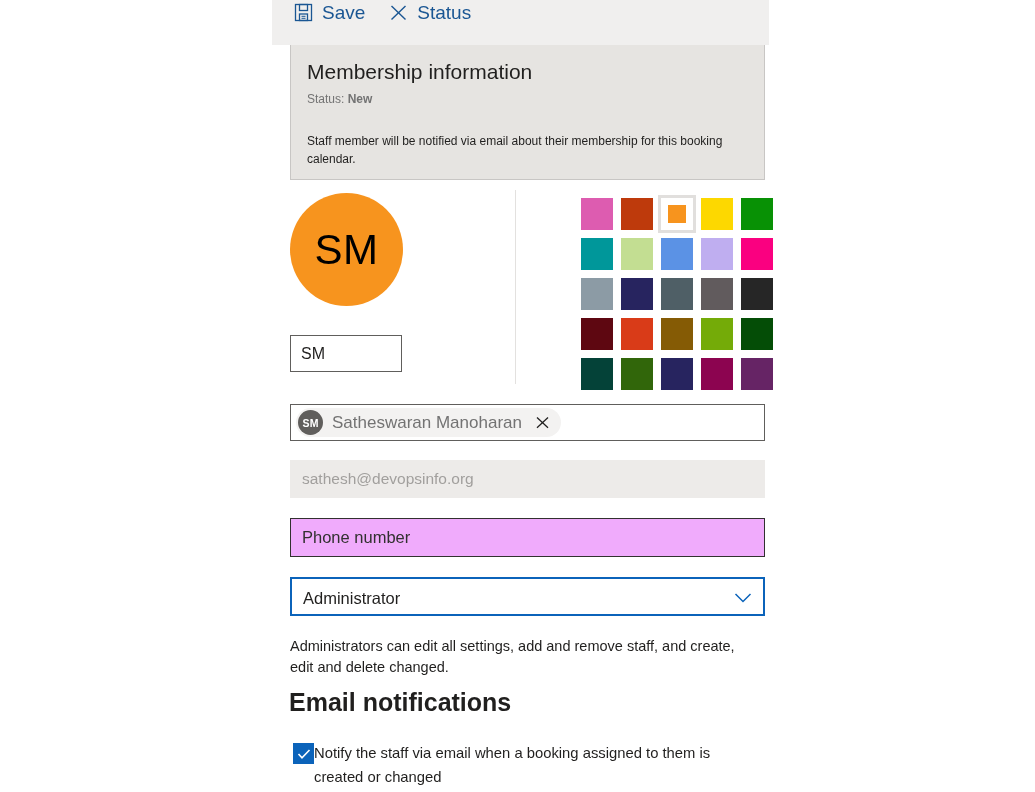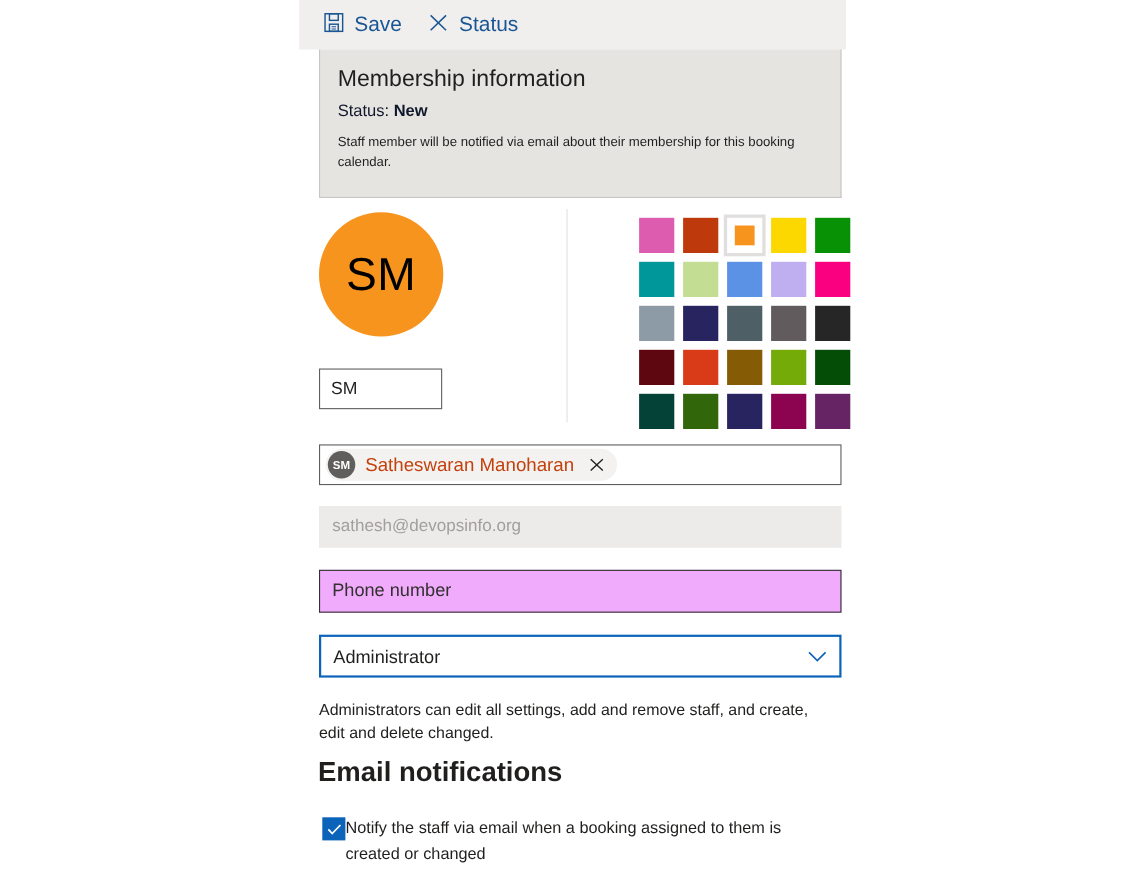--- a/index.html
+++ b/index.html
@@ -25,21 +25,21 @@
     width: 497px;
     height: 45px;
     background: #f0efee;
     display: flex;
     align-items: center;
     box-sizing: border-box;
     padding-left: 10px;
   }
   .tb-btn {
     display: flex;
-    align-items: center;
+    align-items: flex-start;
     gap: 9px;
     height: 40px;
     padding: 0 12px;
     cursor: pointer;
     color: #1a5693;
     user-select: none;
   }
   .tb-label {
     font-size: 19px;
     color: #1a5693;
@@ -63,23 +63,23 @@
     padding: 14px 16px 16px 16px;
   }
   .membership-title {
     font-size: 21px;
     font-weight: 400;
     color: #201f1e;
     margin: 0 0 8px 0;
     line-height: 1.2;
   }
   .membership-status {
-    font-size: 15px;
-    color: #0f172a;
-    margin: 0 0 12px 0;
+    font-size: 12px;
+    color: #737373;
+    margin: 0 0 27px 0;
   }
   .membership-status b { font-weight: 700; }
   .membership-desc {
     font-size: 12px;
     color: #201f1e;
     line-height: 1.45;
     margin: 0;
     max-width: 450px;
   }
 
@@ -197,21 +197,21 @@
     font-size: 10.5px;
     font-weight: 700;
     display: flex;
     align-items: center;
     justify-content: center;
     flex: none;
     letter-spacing: .2px;
   }
   .chip-name {
     font-size: 17px;
-    color: #c2410c;
+    color: #737373;
     padding: 0 10px 0 9px;
     white-space: nowrap;
   }
   .chip-remove {
     width: 22px;
     height: 22px;
     display: flex;
     align-items: center;
     justify-content: center;
     cursor: pointer;

